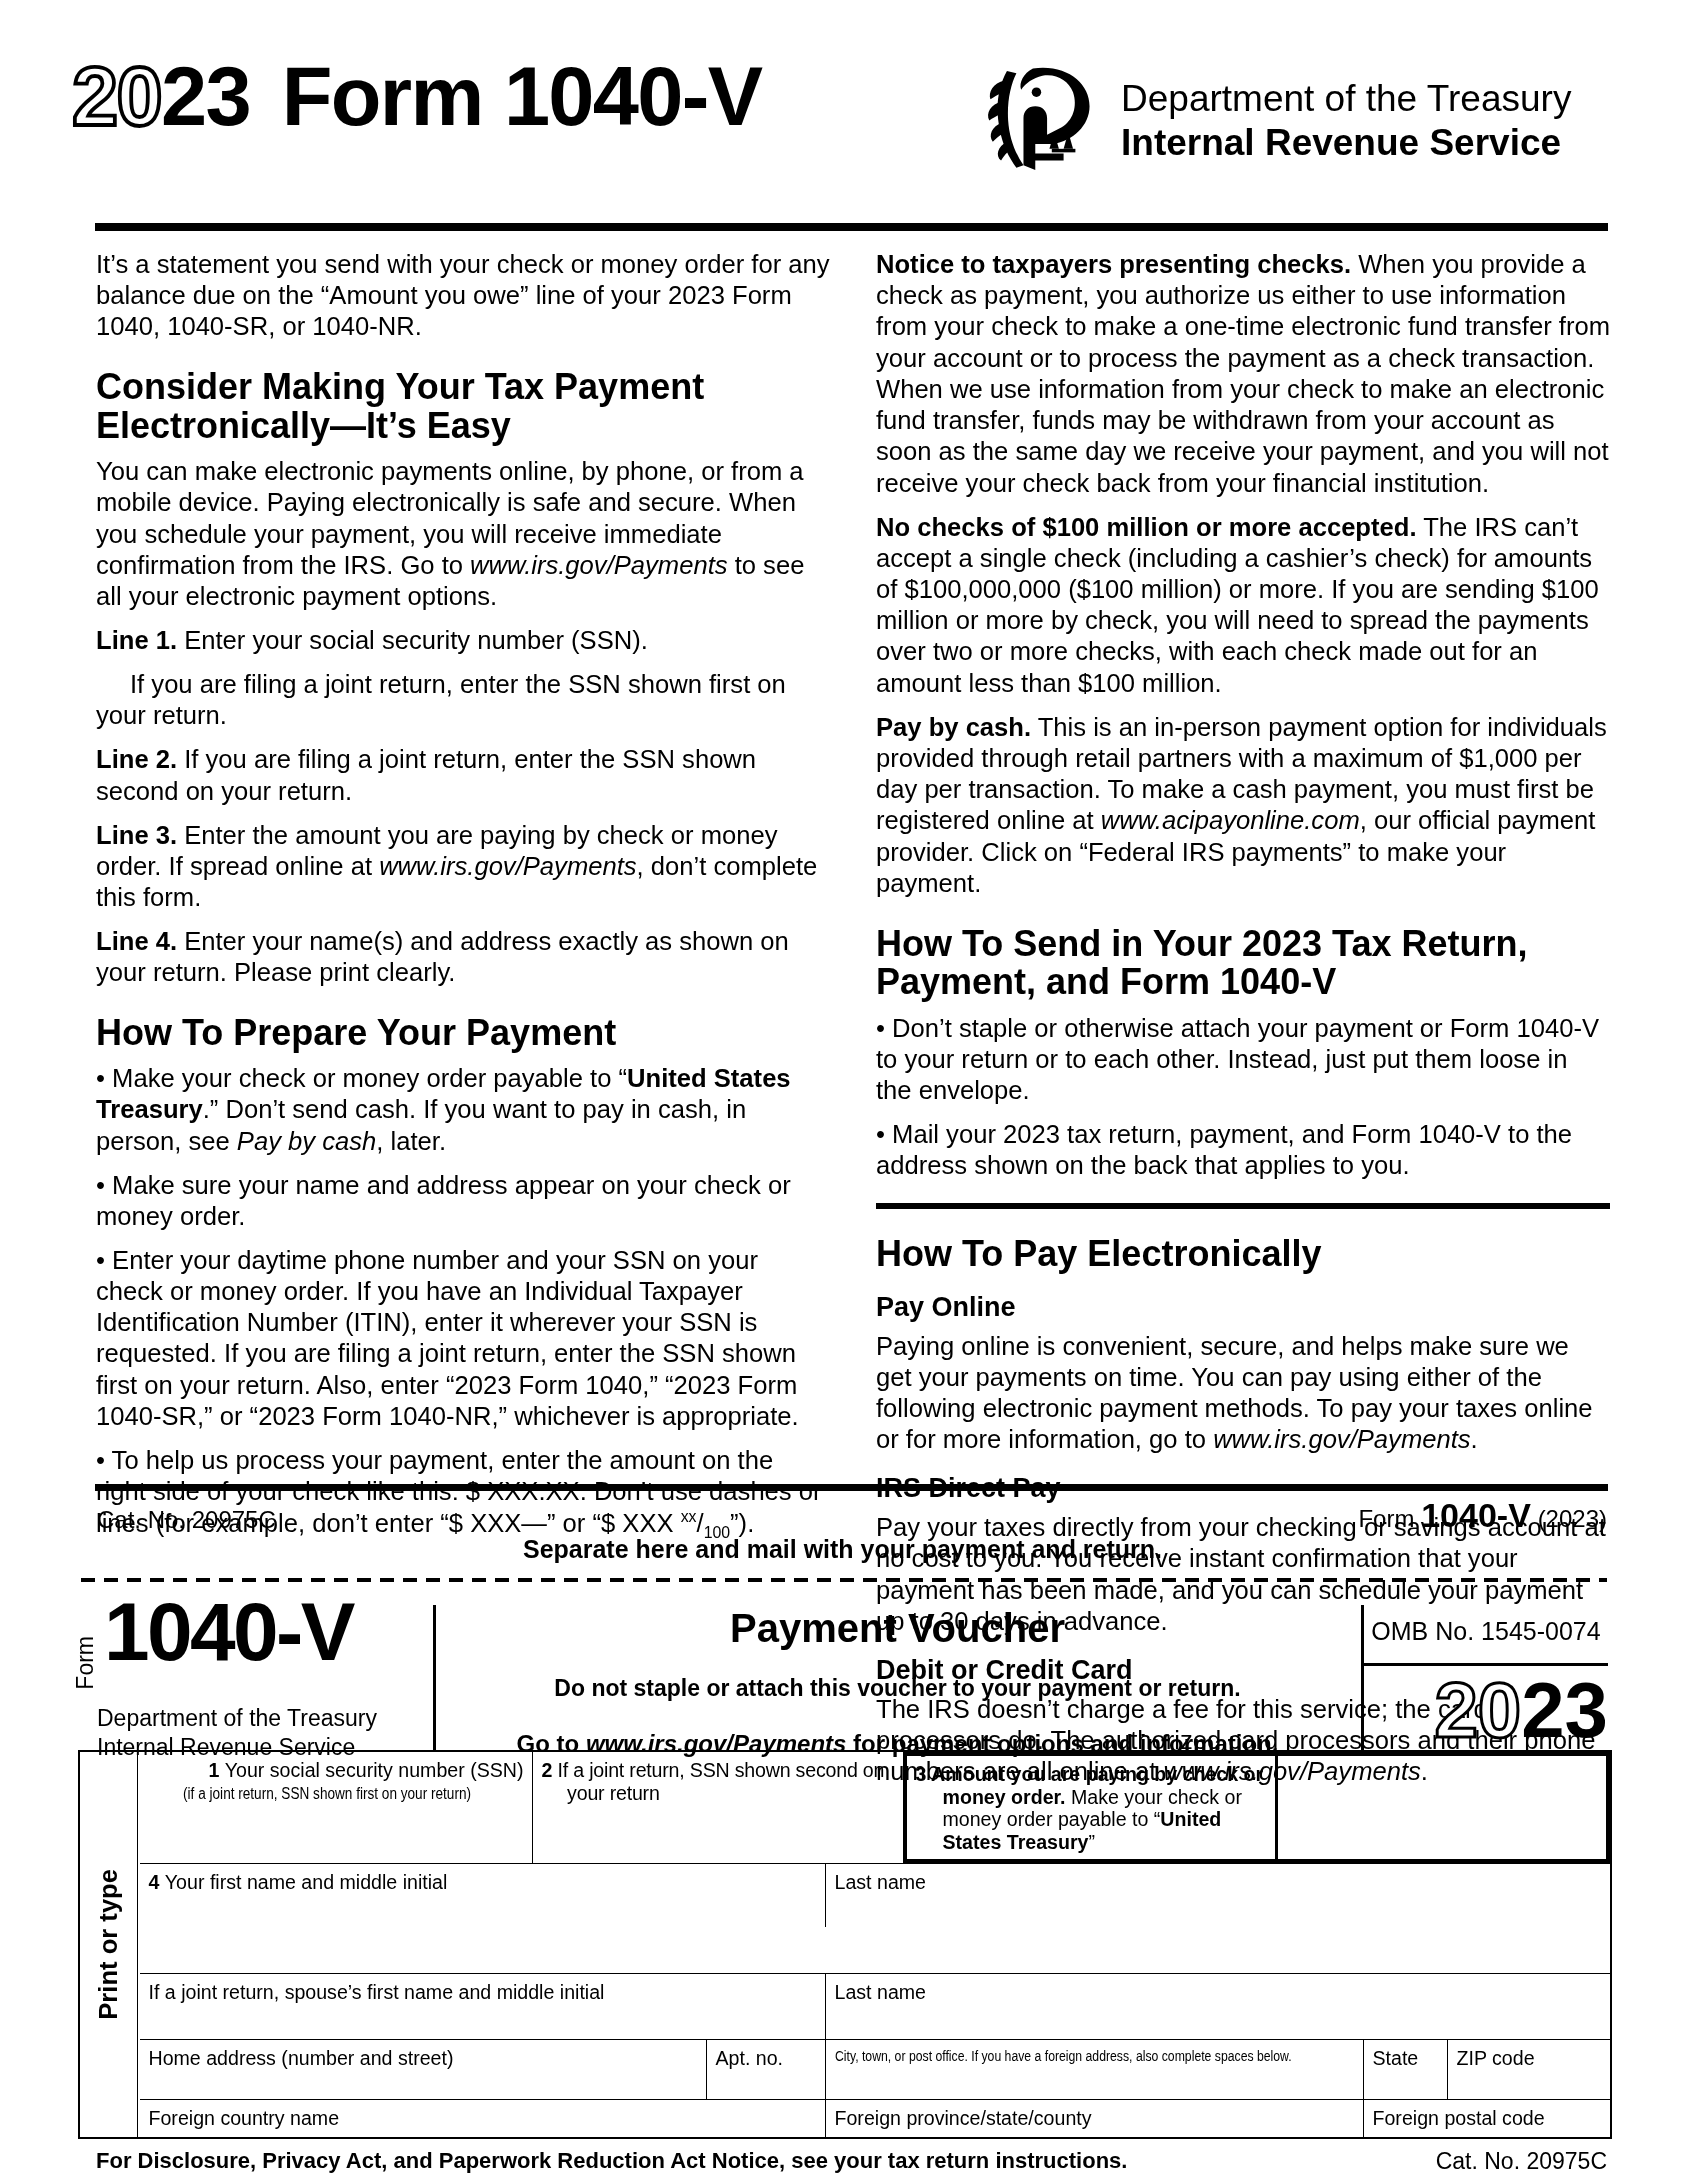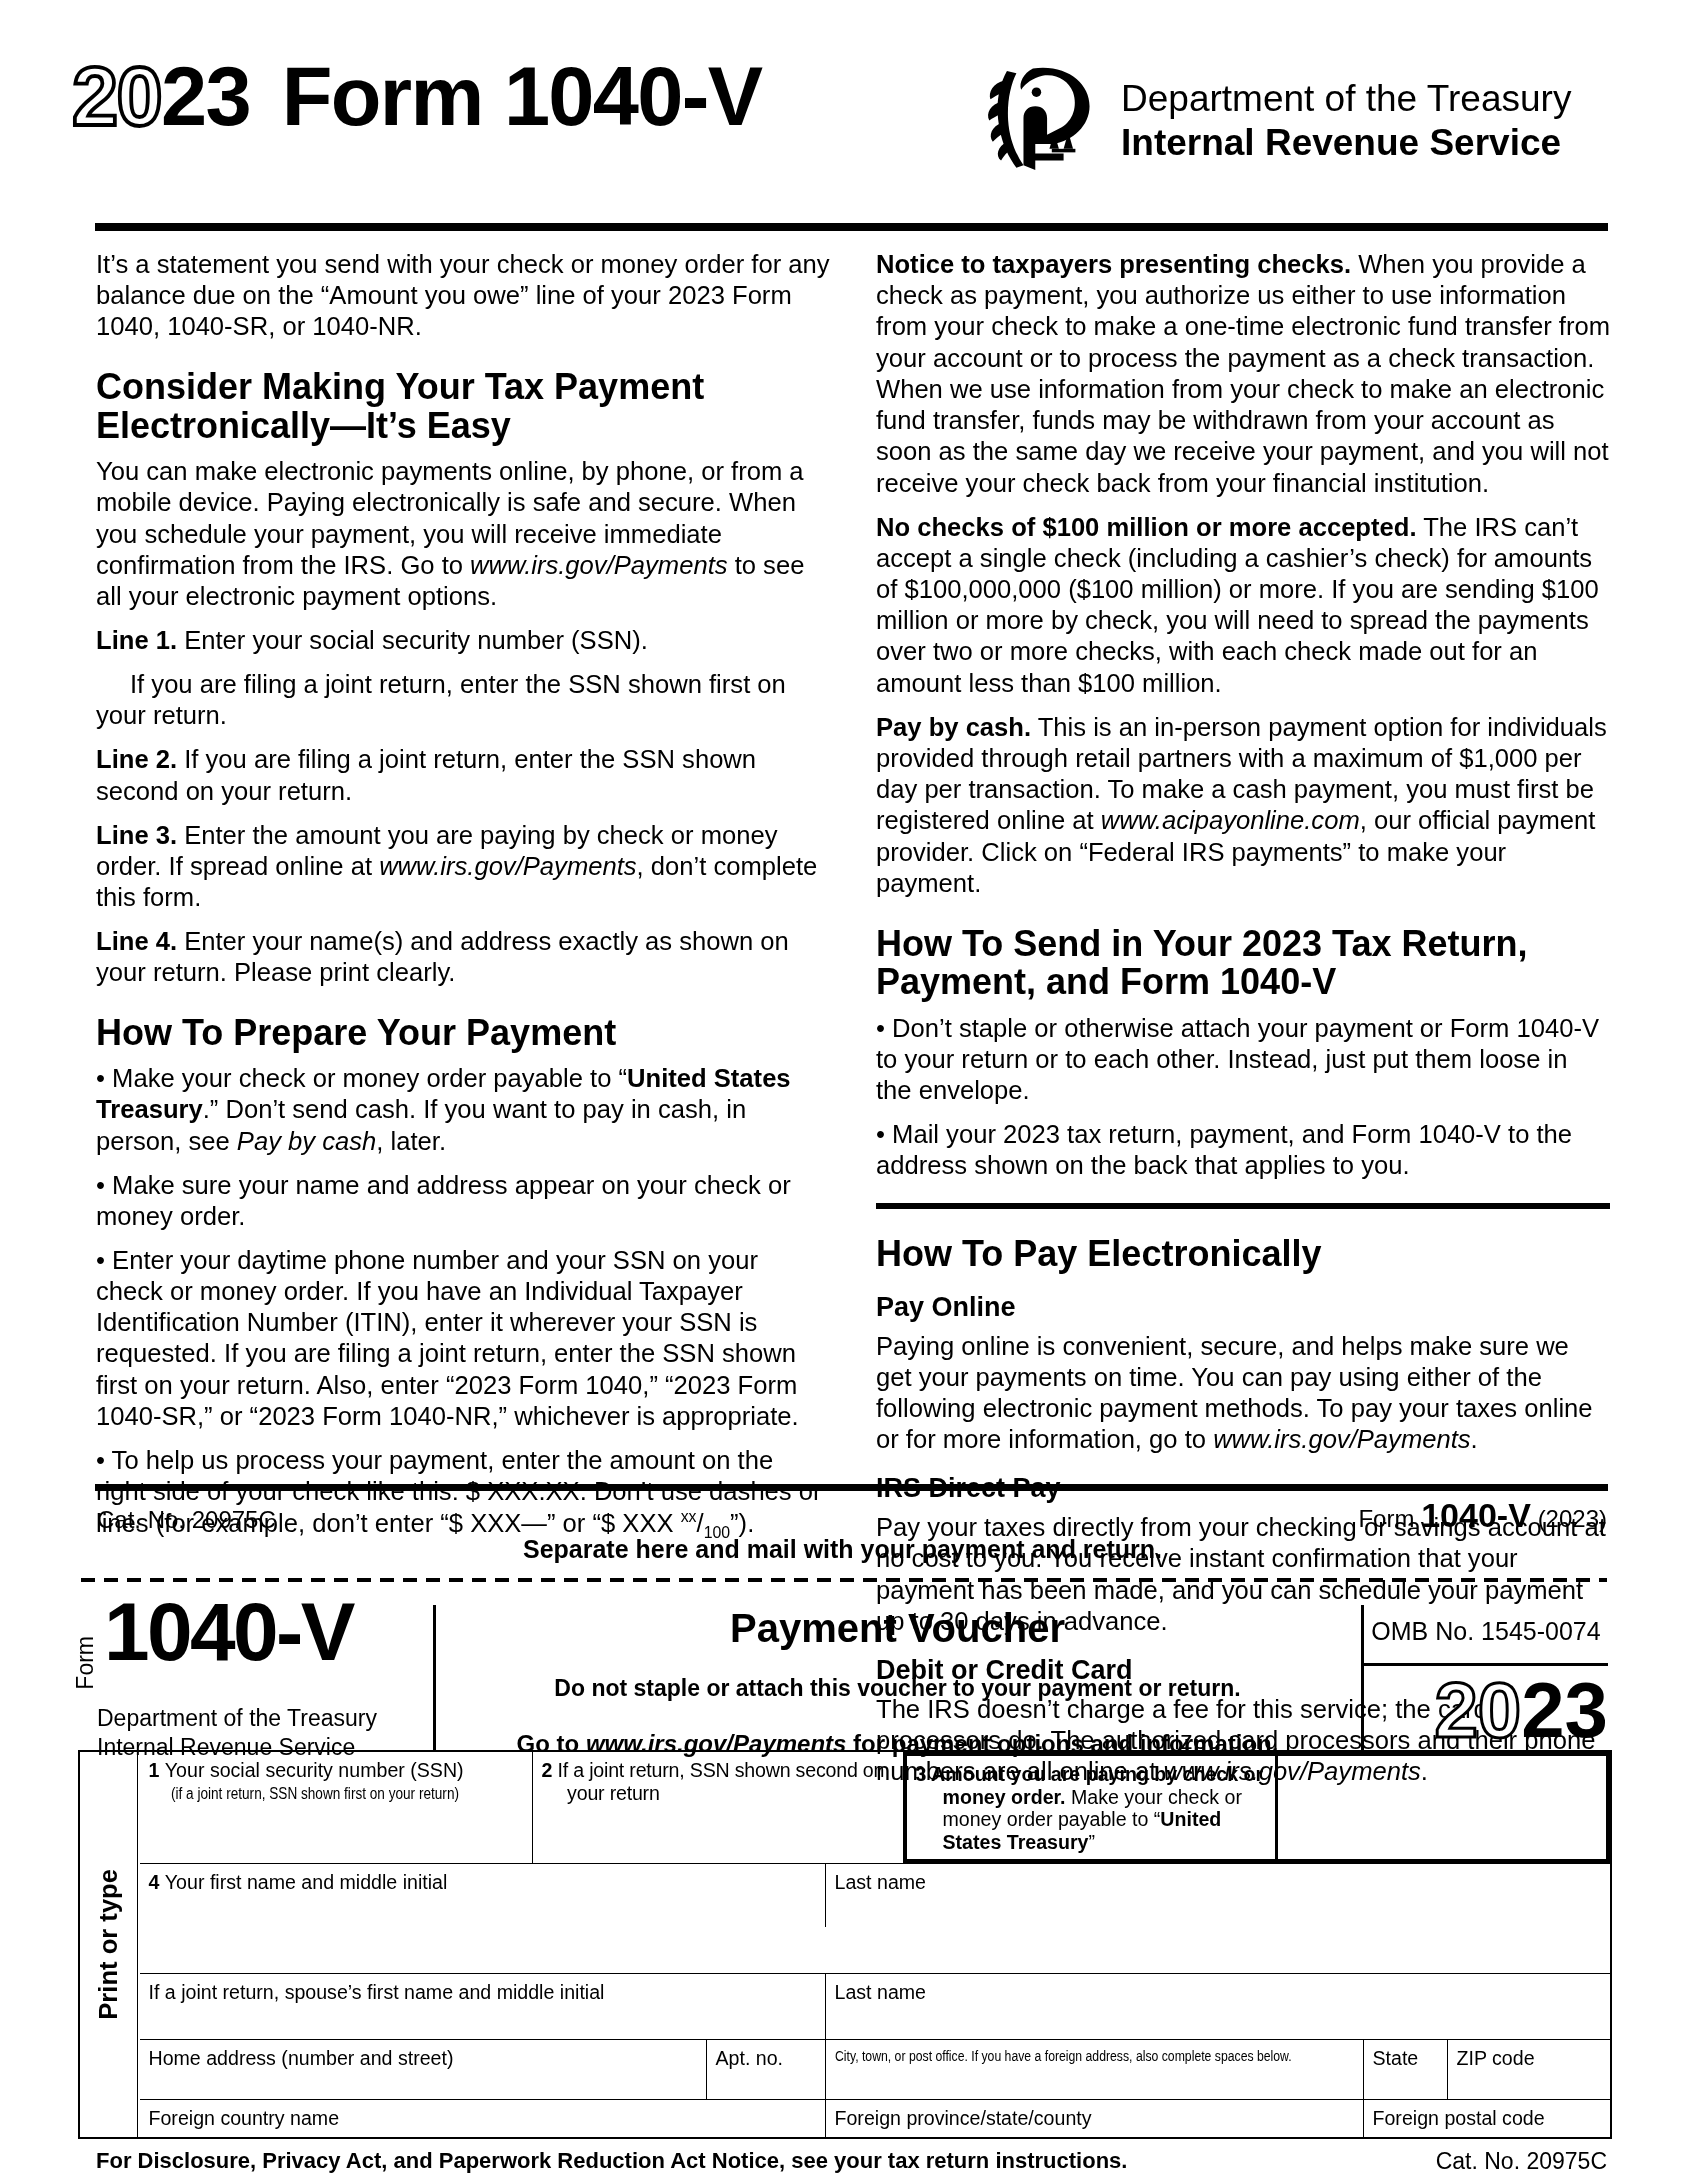--- a/index.html
+++ b/index.html
@@ -60,21 +60,21 @@
   .vt{position:absolute;left:78px;top:1750px;width:1534px;height:389px;border:2.6px solid #000;box-sizing:border-box;}
   .vt *{box-sizing:border-box;}
   .vt-strip{position:absolute;left:0;top:0;bottom:0;width:58px;border-right:1.7px solid #000;
             display:flex;align-items:center;justify-content:center;font-weight:bold;font-size:25.6px;}
   .vt-rows{position:absolute;left:60px;top:0;right:0;bottom:0;display:flex;flex-direction:column;}
   .vt-row{display:flex;flex-direction:row;position:relative;}
   .vt-row + .vt-row{border-top:1.7px solid #000;}
   .r1{height:111px;}.r2{height:75px;}.r3{height:78px;margin-top:46px;}.r4{height:71px;}.r5{flex:1;}
   .cell{padding:6.8px 8.5px;font-size:19.6px;line-height:1.18;}
   .cell + .cell{border-left:1.7px solid #000;}
-  .c-b1{width:392px;}
+  .c-b1{width:392px;text-align:right;}
   .c-b2{width:371px;letter-spacing:-0.2px;}
   .c-b3wrap{flex:1;border:4.3px solid #000;display:flex;padding:0;}
   .c-b3label{width:371px;border-right:3.4px solid #000;padding:6.8px 8.5px;font-size:19.6px;line-height:1.16;}
   .c-amount{flex:1;}
   .sublabel{font-size:16px;transform:scaleX(0.85);transform-origin:left top;white-space:nowrap;margin-left:22px;margin-top:2.6px;}
   .hang{padding-left:25.6px;text-indent:-25.6px;display:block;}
   .hang3{padding-left:27px;text-indent:-27px;display:block;}
   .c-name{width:685px;}
   .c-last{flex:1;}
   .c-home{width:566px;}

